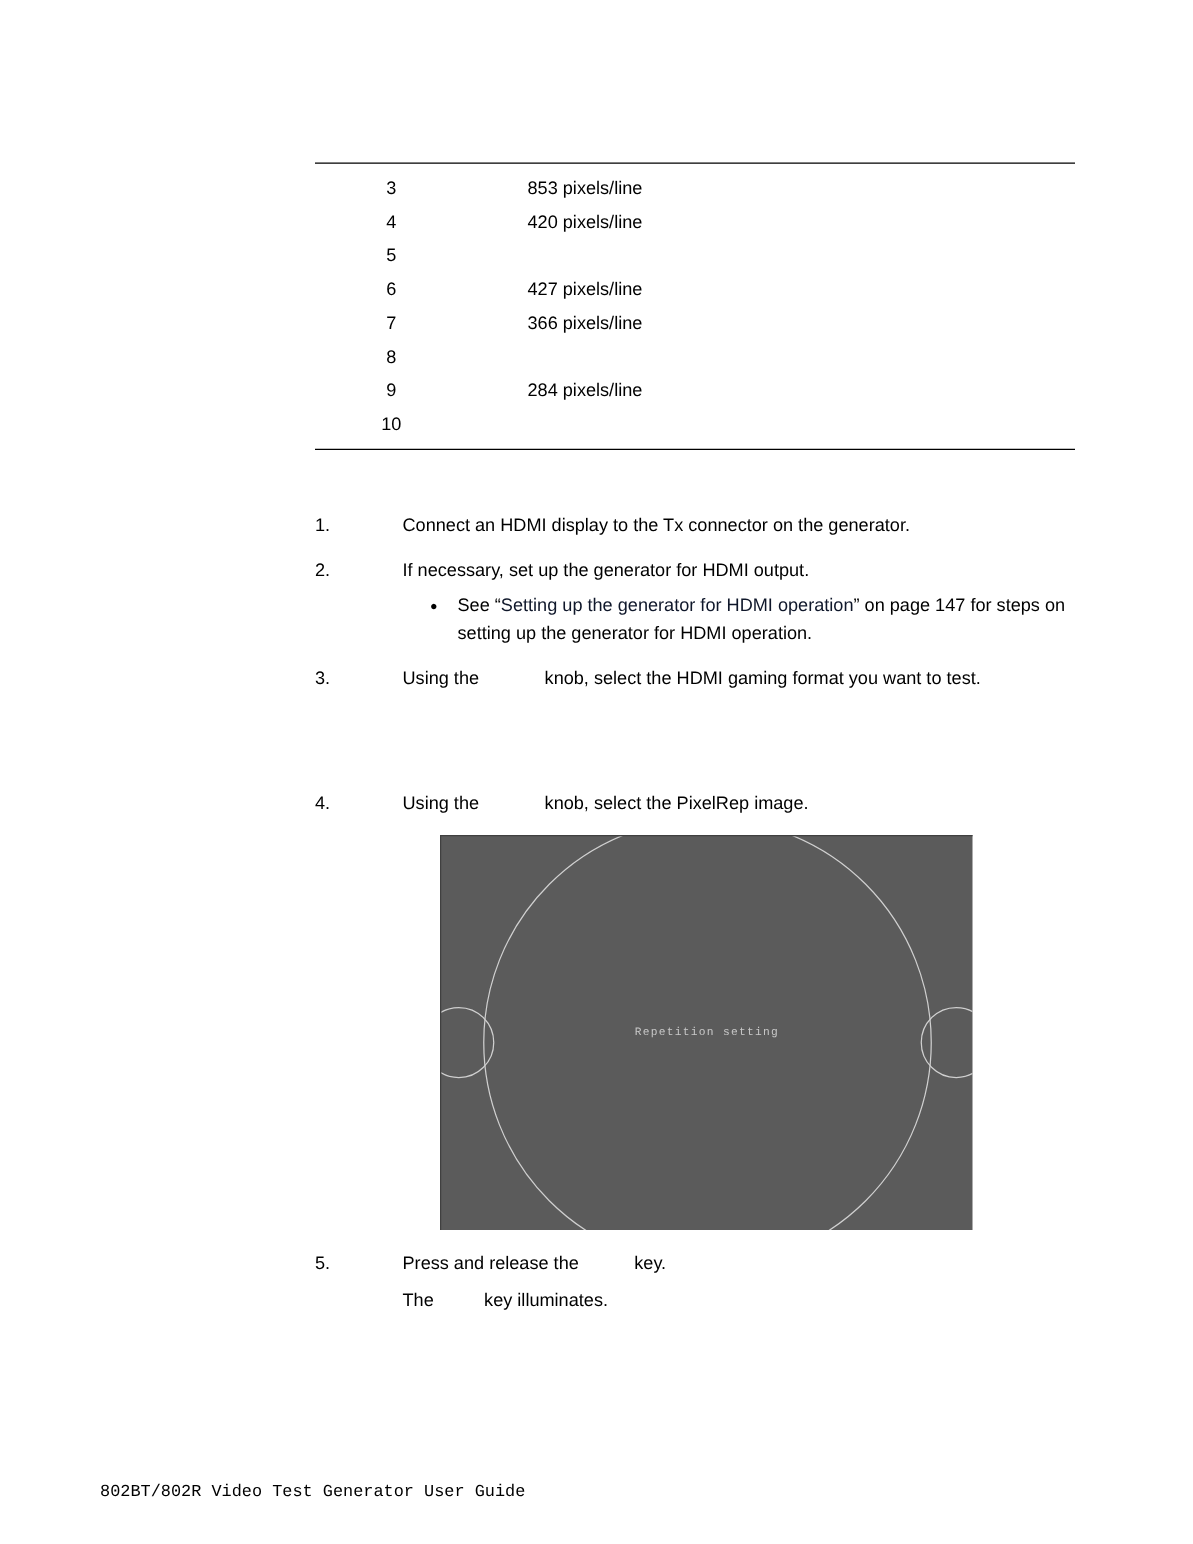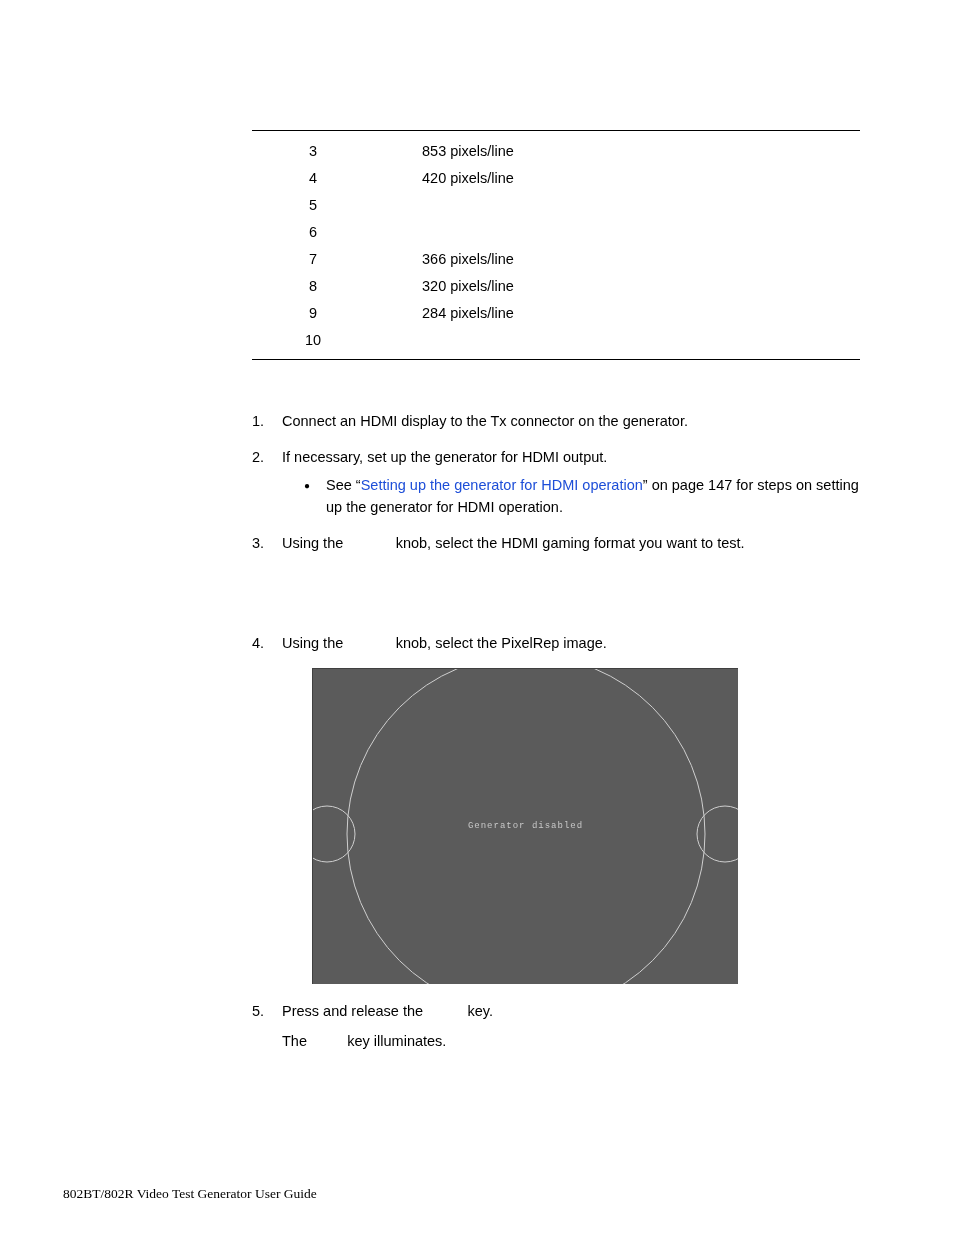--- a/index.html
+++ b/index.html
@@ -33,32 +33,32 @@
   .pixel-col-a { width: 122px; text-align: center; }
   .pixel-col-b { width: 260px; text-align: left; padding-left: 48px; }
   .ordered-list { margin-top: 50px; }
   .list-item {
     display: flex;
     font-size: 14.5px;
     line-height: 22px;
     margin-bottom: 14px;
   }
   .li-num { width: 30px; flex: 0 0 30px; }
-  .li-body { flex: 1; }
+  .li-body { flex: 1; margin-left: 40px; }
   .sub-bullet {
     display: flex;
     margin-top: 6px;
     margin-left: 22px;
   }
   .sub-bullet .dot {
     width: 22px; flex: 0 0 22px;
     font-size: 10px; line-height: 22px; text-align: left; padding-top: 1px;
   }
   .sub-bullet .sub-body { flex: 1; }
-  .link { color: #1d4ed8; }
+  .link { color: #0f172a; }
   .gap-block { height: 64px; }
   .indent-para { margin-top: 8px; }
   .figure-box {
     width: 426px;
     height: 316px;
     background: #5b5b5b;
     margin-left: 30px;
     margin-top: 14px;
     position: relative;
     overflow: hidden;
@@ -70,24 +70,24 @@
     top: 50%; left: 50%;
     transform: translate(-50%, -55%);
     color: #c8c8c8;
     font-family: "Courier New", monospace;
     font-size: 9px;
     letter-spacing: 1px;
     white-space: nowrap;
   }
   .footer {
     position: absolute;
-    left: 63px;
+    left: 80px;
     bottom: 33px;
     font-size: 13.5px;
-    font-family: Liberation Serif, serif;
+    font-family: Liberation Mono, monospace;
   }
 </style>
 </head>
 <body>
 
 <div class="page-content">
 
   <div class="pixel-table">
     <div class="pixel-table-rows">
       <div class="pixel-row">
@@ -96,28 +96,28 @@
       </div>
       <div class="pixel-row">
         <div class="pixel-col-a">4</div>
         <div class="pixel-col-b">420 pixels/line</div>
       </div>
       <div class="pixel-row">
         <div class="pixel-col-a">5</div>
       </div>
       <div class="pixel-row">
         <div class="pixel-col-a">6</div>
+        <div class="pixel-col-b">427 pixels/line</div>
       </div>
       <div class="pixel-row">
         <div class="pixel-col-a">7</div>
         <div class="pixel-col-b">366 pixels/line</div>
       </div>
       <div class="pixel-row">
         <div class="pixel-col-a">8</div>
-        <div class="pixel-col-b">320 pixels/line</div>
       </div>
       <div class="pixel-row">
         <div class="pixel-col-a">9</div>
         <div class="pixel-col-b">284 pixels/line</div>
       </div>
       <div class="pixel-row">
         <div class="pixel-col-a">10</div>
       </div>
     </div>
   </div>
@@ -154,21 +154,21 @@
     <div class="list-item">
       <div class="li-num">4.</div>
       <div class="li-body">
         <span>Using the </span><span>&nbsp;&nbsp;&nbsp;&nbsp;&nbsp;&nbsp;&nbsp;&nbsp;&nbsp;&nbsp;&nbsp;</span><span> knob, select the PixelRep image.</span>
         <div class="figure-box">
           <svg width="426" height="316">
             <circle cx="213" cy="165" r="179" fill="none" stroke="#cfcfcf" stroke-width="1"></circle>
             <circle cx="14" cy="165" r="28" fill="none" stroke="#cfcfcf" stroke-width="1"></circle>
             <circle cx="412" cy="165" r="28" fill="none" stroke="#cfcfcf" stroke-width="1"></circle>
           </svg>
-          <div class="fig-caption">Generator disabled</div>
+          <div class="fig-caption">Repetition setting</div>
         </div>
       </div>
     </div>
 
     <div class="list-item" style="margin-top:16px;">
       <div class="li-num">5.</div>
       <div class="li-body">
         <span>Press and release the </span><span>&nbsp;&nbsp;&nbsp;&nbsp;&nbsp;&nbsp;&nbsp;&nbsp;&nbsp;</span><span> key.</span>
         <div class="indent-para">
           <span>The </span><span>&nbsp;&nbsp;&nbsp;&nbsp;&nbsp;&nbsp;&nbsp;&nbsp;</span><span> key illuminates.</span>

